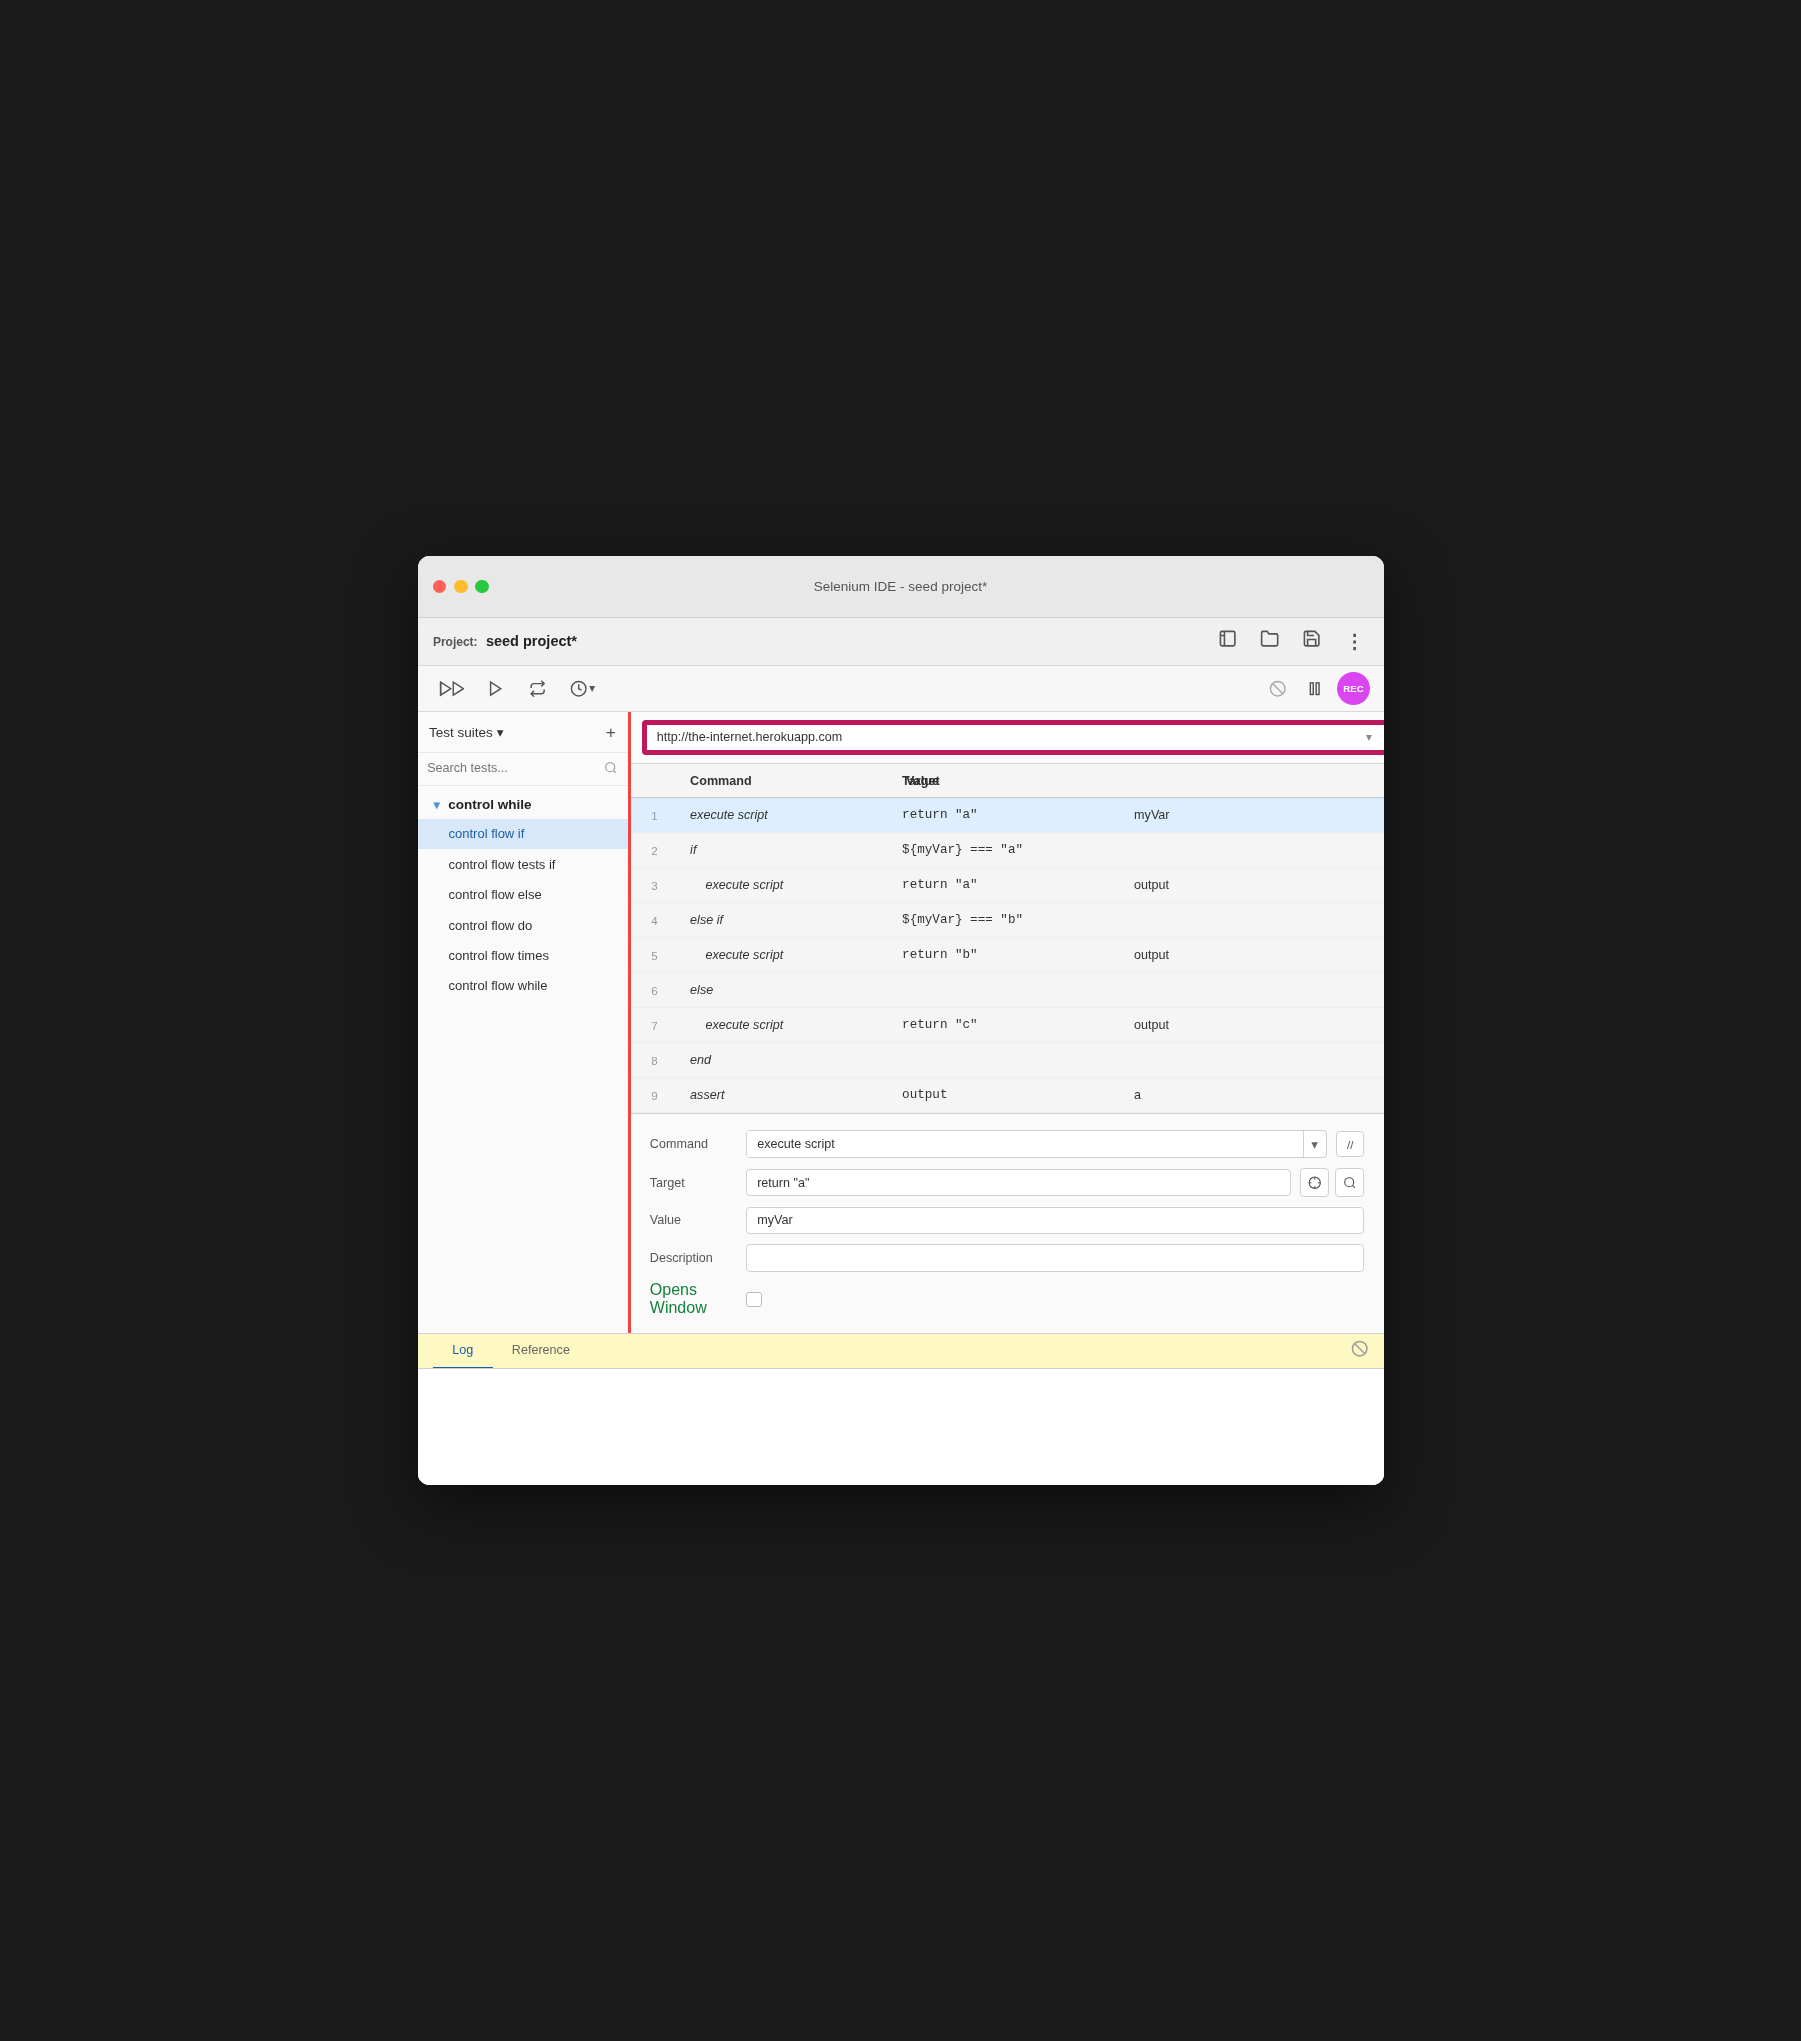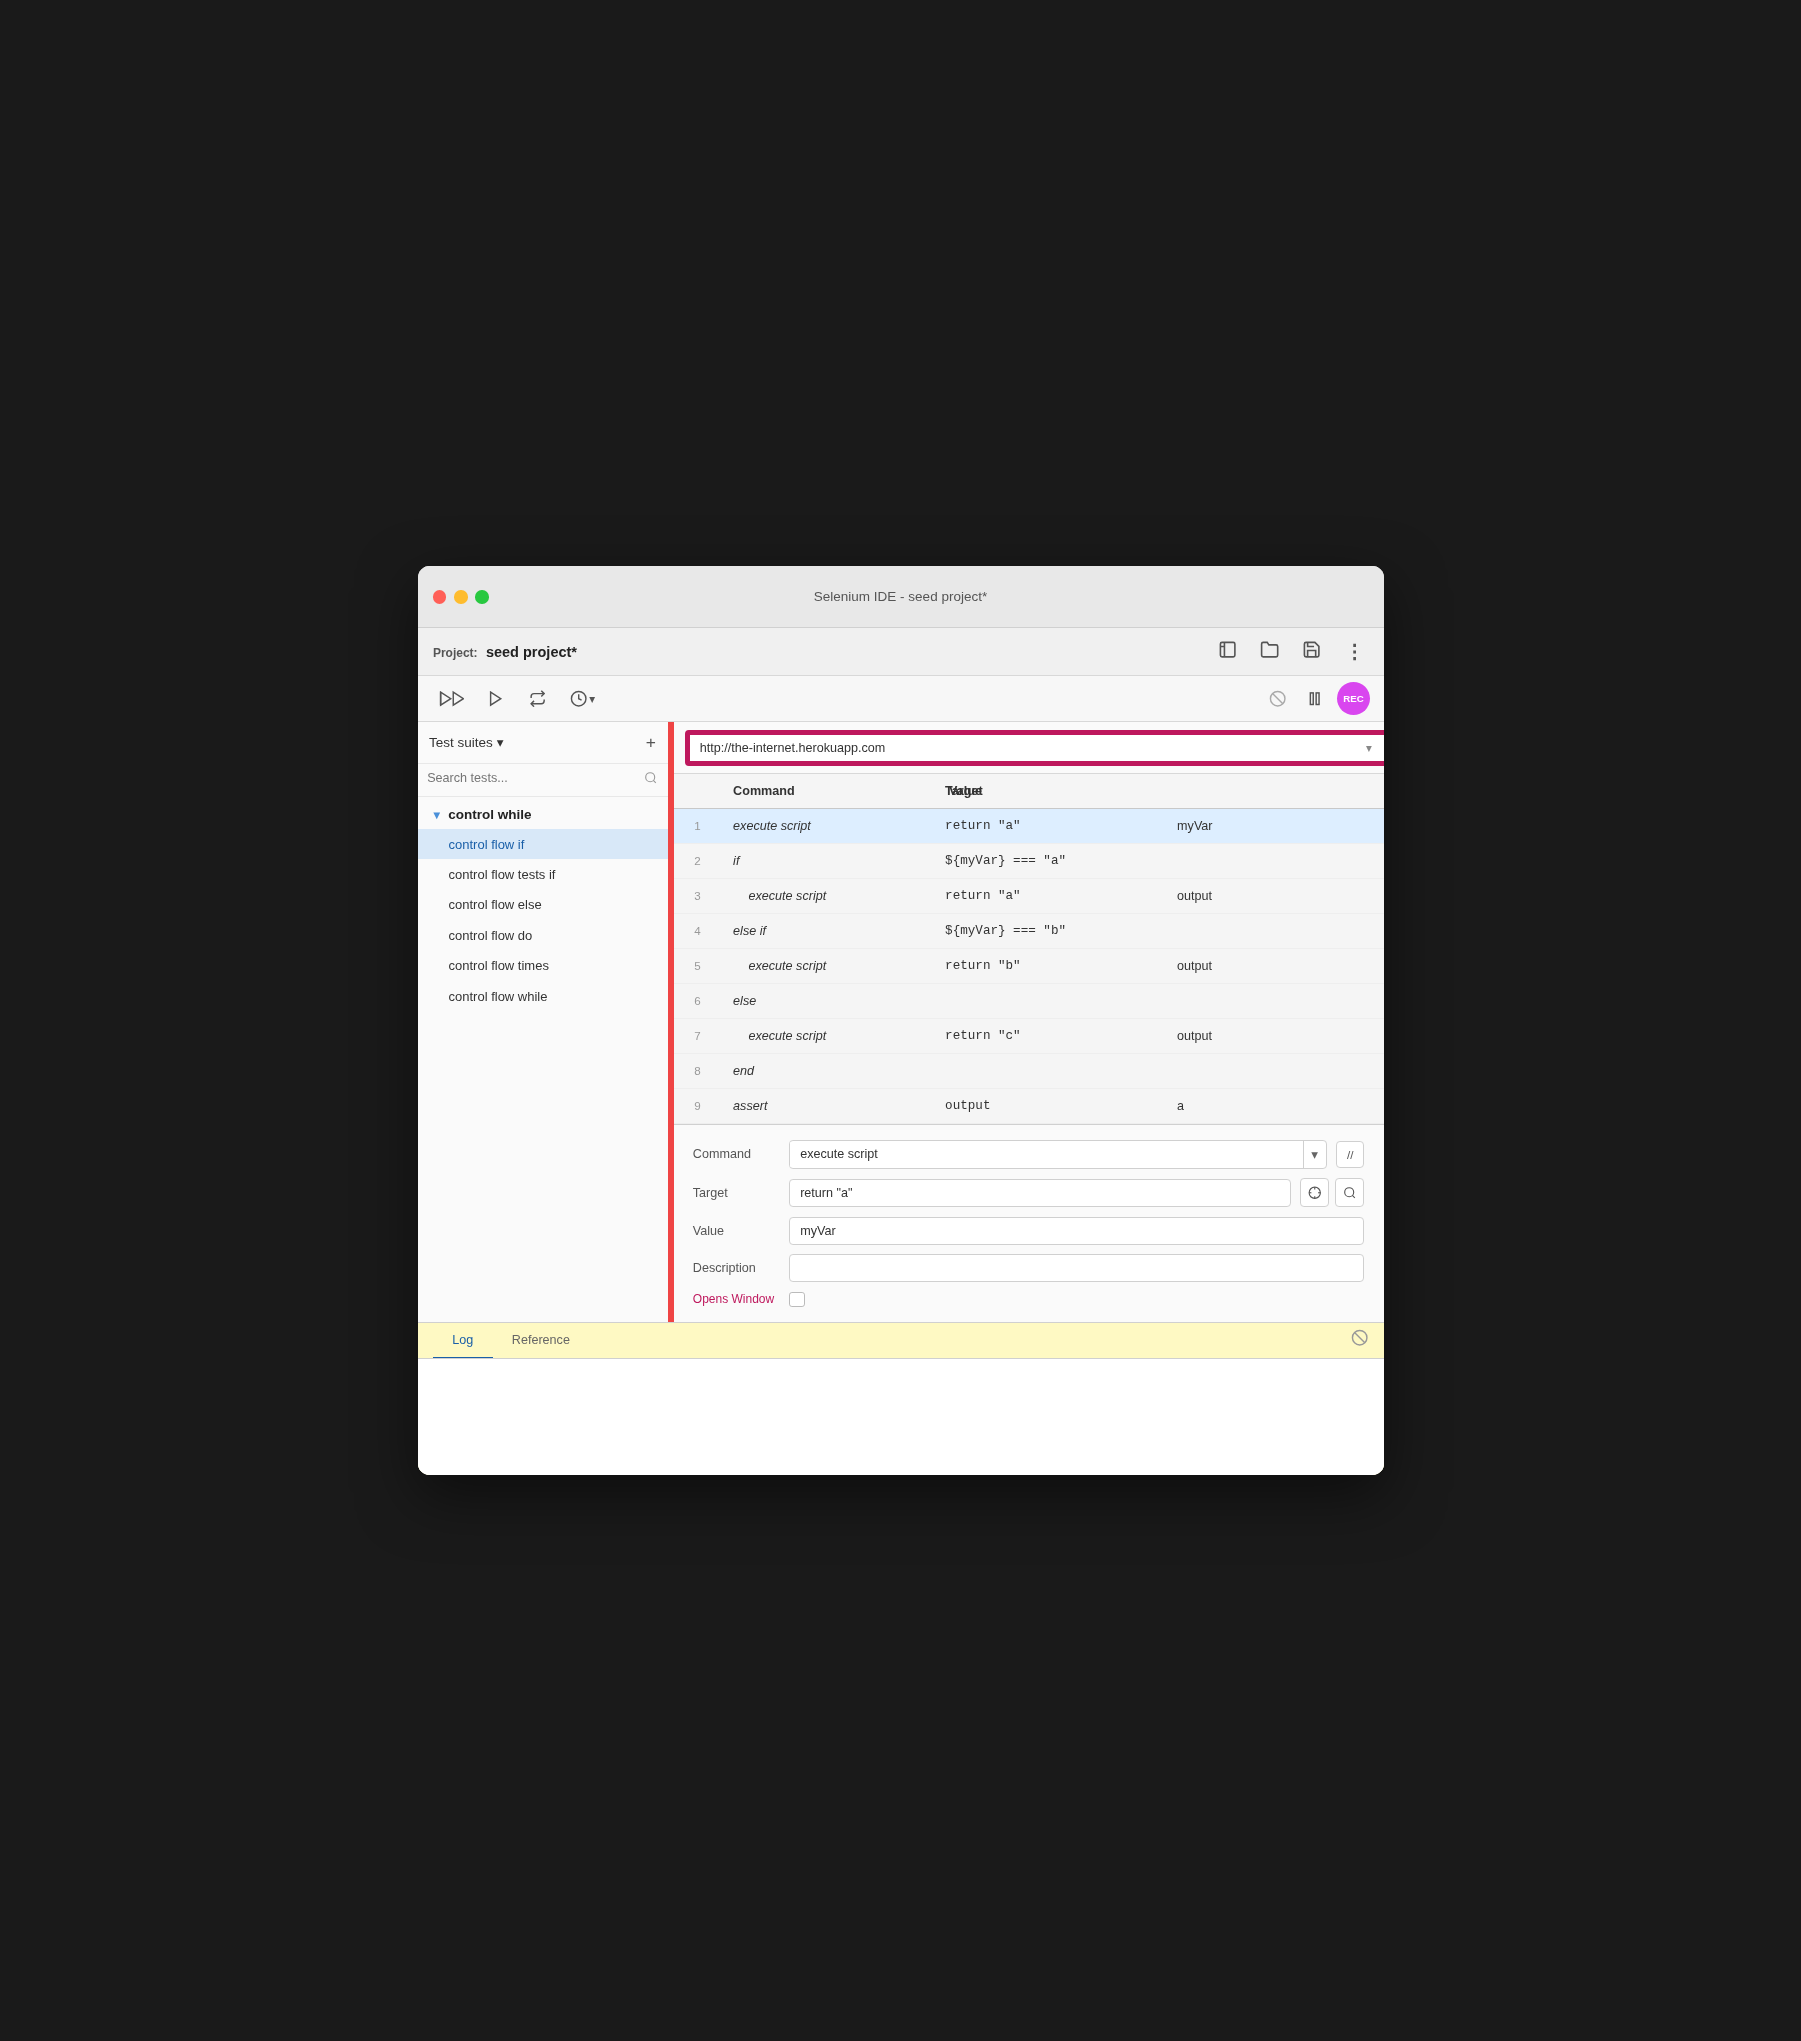--- a/index.html
+++ b/index.html
@@ -123,23 +123,23 @@
       justify-content: center;
     }
     
     .main-content {
       display: flex;
       flex: 1;
       overflow: hidden;
     }
     
     .sidebar {
-      width: 256px;
+      width: 213px;
       background: #fafafa;
-      border-right: 6px solid #ef4444;
+      border-right: 3px solid #ef4444;
       display: flex;
       flex-direction: column;
       flex-shrink: 0;
     }
     .sidebar-header {
       display: flex;
       align-items: center;
       justify-content: space-between;
       padding: 9.7px 11.6px;
       border-bottom: 1px solid #e8e8e8;
@@ -690,21 +690,21 @@
           <span class="command-field-label">Value</span>
           <input class="command-field-input" type="text" value="myVar" style="">
         </div>
 
         <div class="command-field">
           <span class="command-field-label">Description</span>
           <input class="command-field-input" type="text" value="" style="">
         </div>
 
         <div class="opens-window-field">
-          <span class="command-field-label" style="font-size:12px;color:#be185d;">Opens Window</span>
+          <span class="command-field-label" style="font-size:16px;color:#15803d;">Opens Window</span>
           <div class="checkbox"></div>
         </div>
       </div>
     </div>
   </div>
 
   <div class="bottom-area">
     <div class="bottom-tabs">
       <div class="bottom-tabs-left">
         <div class="bottom-tab active">Log</div>

